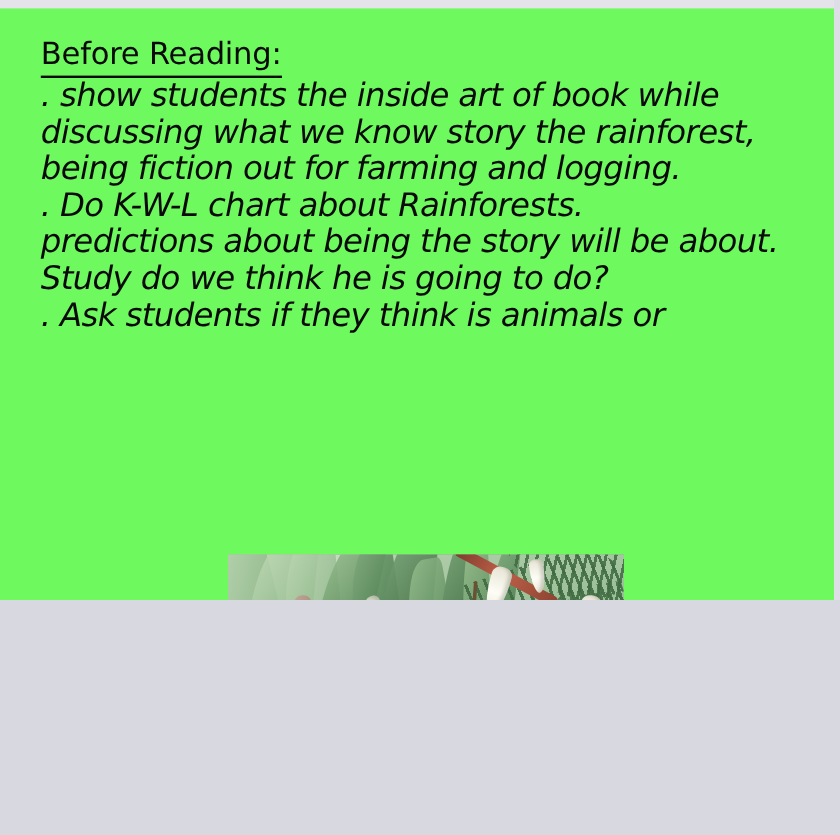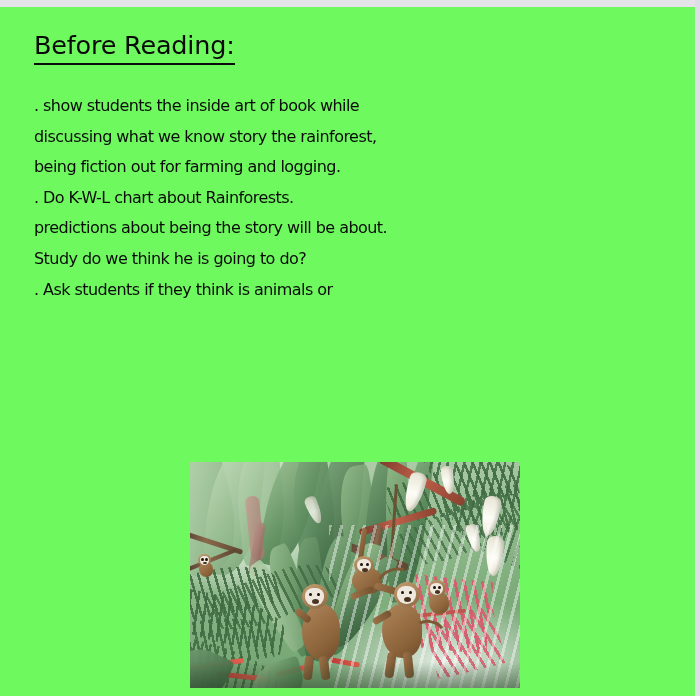--- a/index.html
+++ b/index.html
@@ -8,21 +8,21 @@
     width: 700px;
     height: 696px;
     overflow: hidden;
     font-family: "DejaVu Sans", sans-serif;
     background: #d8d8e0;
   }
 
   #slide {
     position: relative;
     width: 700px;
-    height: 696px;
+    height: 500px;
     background: #6efa5f;
     overflow: hidden;
   }
 
   
   #top-strip {
     position: absolute;
     left: 0; top: 0;
     width: 700px; height: 7px;
     background: #e3e3e9;
@@ -47,27 +47,27 @@
     line-height: 34px;
     color: #0a0a0a;
     letter-spacing: -0.2px;
     display: inline-block;
     border-bottom: 2.4px solid #0a0a0a;
     padding-bottom: 1px;
     white-space: nowrap;
   }
 
   #body-text {
-    margin-top: 26px;
     font-family: "DejaVu Sans", sans-serif;
-    font-size: 16px;
+    font-size: 27px;
     line-height: 30.6px;
     color: #0a0a0a;
     letter-spacing: -0.55px;
     width: 625px;
+    font-style: italic;
   }
   #body-text .line { white-space: nowrap; }
 
   
   #art-frame {
     position: absolute;
     left: 190px;
     top: 462px;
     width: 330px;
     height: 226px;

